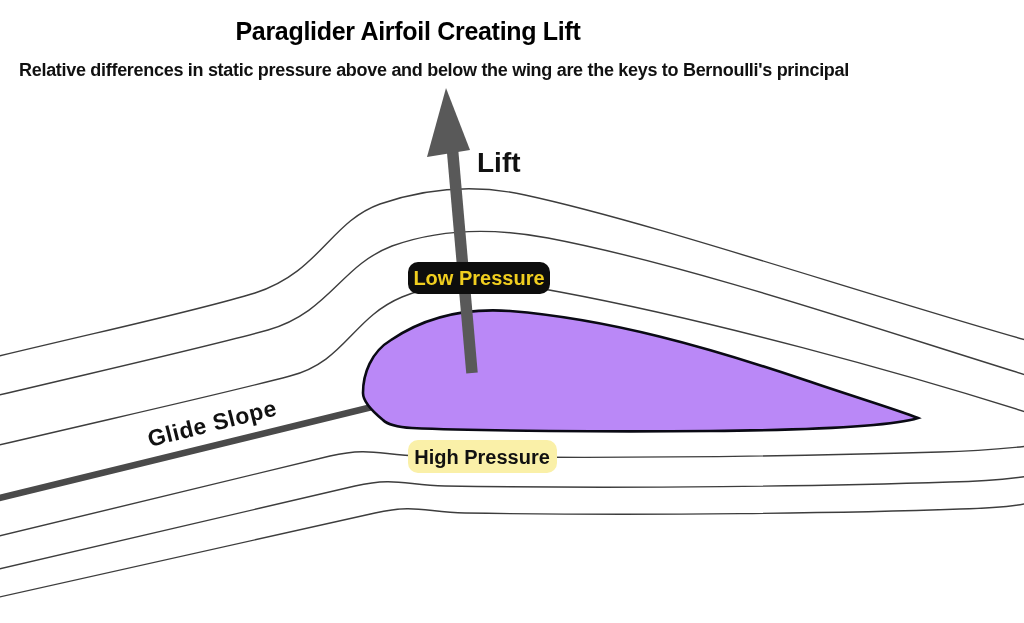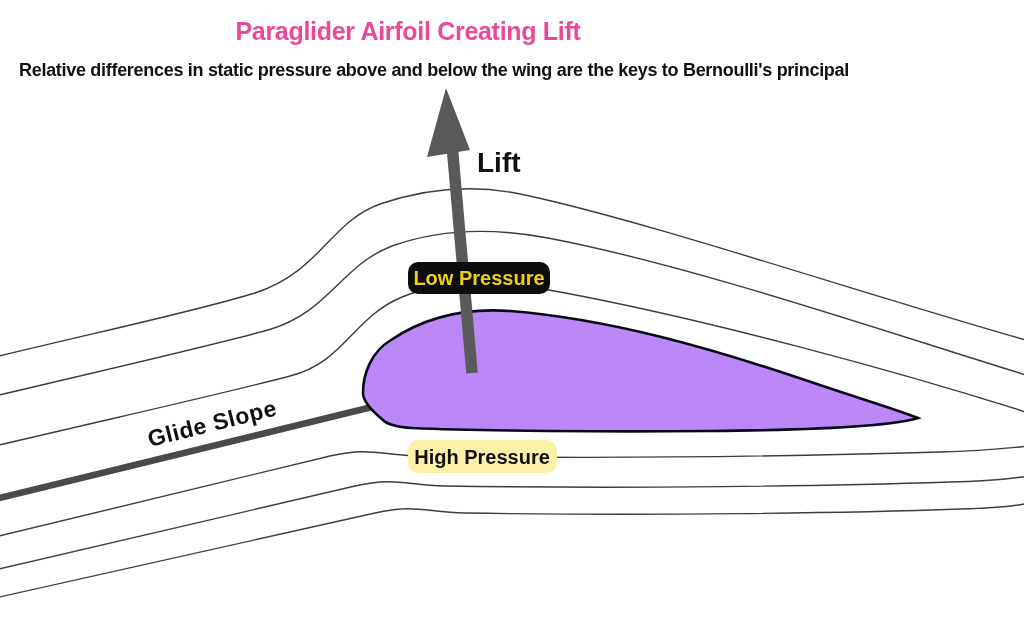--- a/index.html
+++ b/index.html
@@ -6,21 +6,21 @@
   .canvas{
     position:relative;
     width:1024px;height:623px;
     background:#ffffff;
     font-family:"Liberation Sans", sans-serif;
     overflow:hidden;
   }
   .title{
     position:absolute;top:17px;left:0;width:816px;
     text-align:center;
-    font-size:25px;font-weight:bold;color:#ec4899;
+    font-size:25px;font-weight:bold;color:#000000;
     letter-spacing:-0.3px;
     white-space:nowrap;
   }
   .subtitle{
     position:absolute;top:60px;left:0;width:868px;
     text-align:center;
     font-size:18px;font-weight:bold;color:#111111;
     letter-spacing:-0.3px;
     white-space:nowrap;
   }

